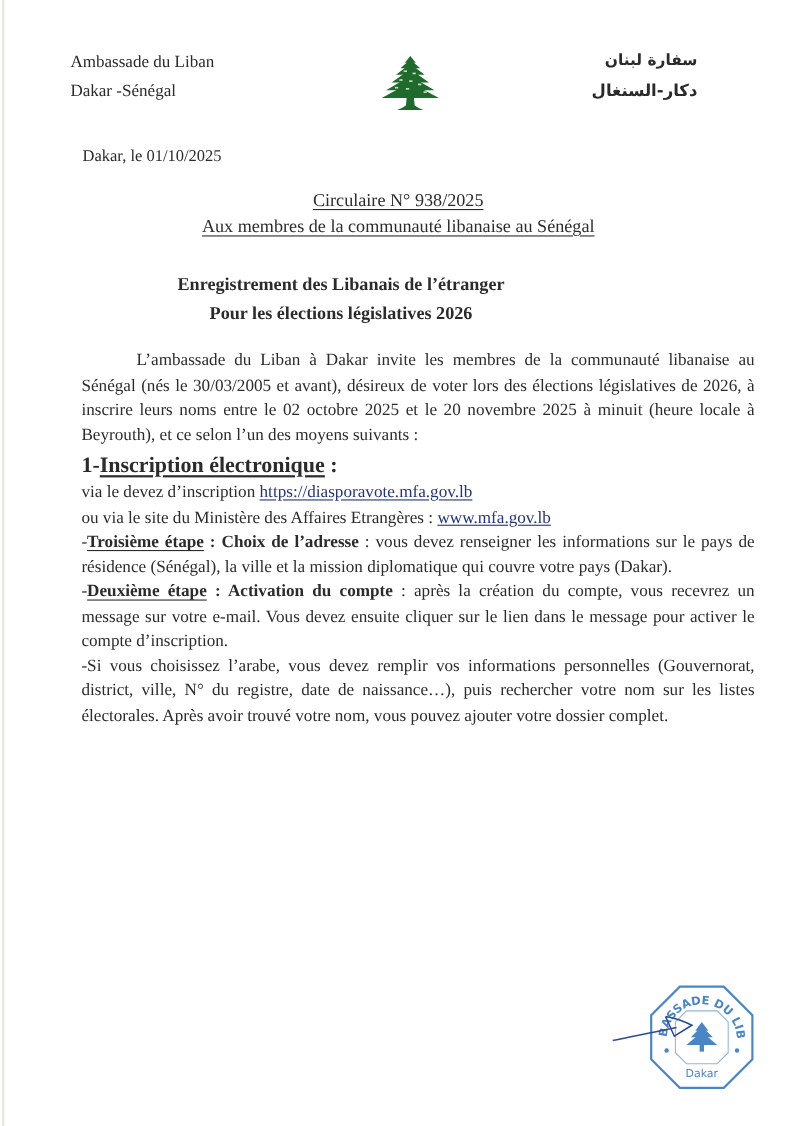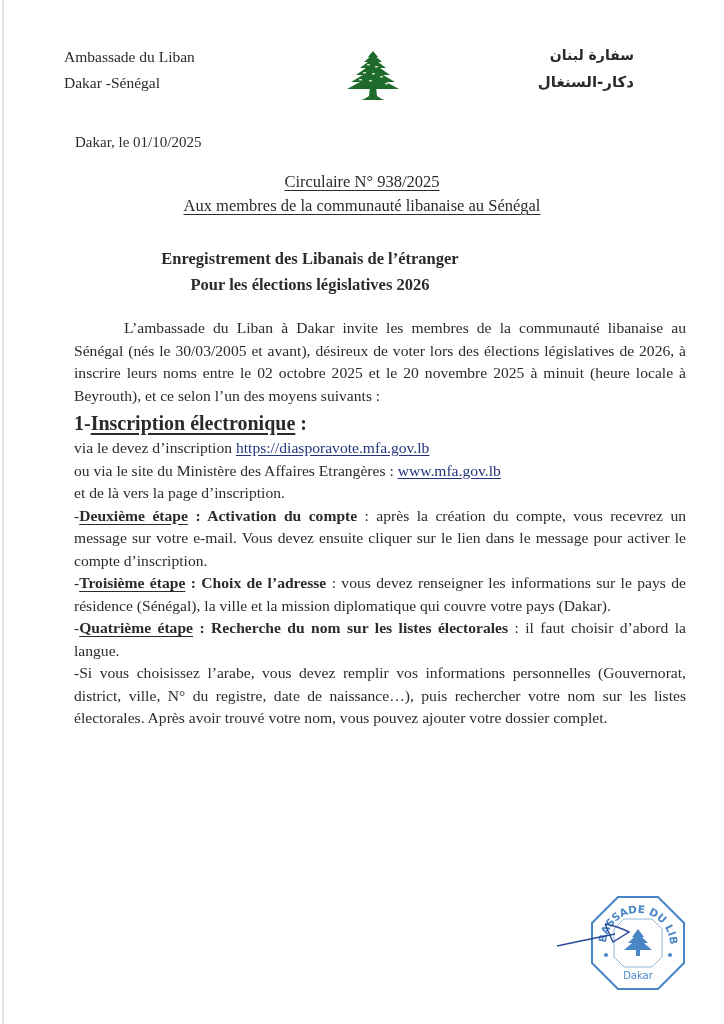--- a/index.html
+++ b/index.html
@@ -189,28 +189,26 @@
   <div>Pour les élections législatives 2026</div>
 </div>
 
 <div class="body-text">
   <p class="indent">L’ambassade du Liban à Dakar invite les membres de la communauté libanaise au Sénégal (nés le 30/03/2005 et avant), désireux de voter lors des élections législatives de 2026, à inscrire leurs noms entre le 02 octobre 2025 et le 20 novembre 2025 à minuit (heure locale à Beyrouth), et ce selon l’un des moyens suivants :</p>
 
   <p class="section-heading"><span>1-</span><span class="ul">Inscription électronique</span><span> :</span></p>
 
   <p><span>via le devez d’inscription </span><a class="link">https://diasporavote.mfa.gov.lb</a></p>
   <p><span>ou via le site du Ministère des Affaires Etrangères : </span><a class="link">www.mfa.gov.lb</a></p>
-  <p>et de là vers la page d’inscription.</p>
-
+
+
+  <p><span>-</span><span class="step-label">Troisième étape</span><span class="step-title"> : </span><span class="step-title">Choix de l’adresse</span><span> : vous devez renseigner les informations sur le pays de résidence (Sénégal), la ville et la mission diplomatique qui couvre votre pays (Dakar).</span></p>
 
   <p><span>-</span><span class="step-label">Deuxième étape</span><span class="step-title"> : </span><span class="step-title">Activation du compte</span><span> : après la création du compte, vous recevrez un message sur votre e-mail. Vous devez ensuite cliquer sur le lien dans le message pour activer le compte d’inscription.</span></p>
 
-  <p><span>-</span><span class="step-label">Troisième étape</span><span class="step-title"> : </span><span class="step-title">Choix de l’adresse</span><span> : vous devez renseigner les informations sur le pays de résidence (Sénégal), la ville et la mission diplomatique qui couvre votre pays (Dakar).</span></p>
-
-  <p><span>-</span><span class="step-label">Quatrième étape</span><span class="step-title"> : </span><span class="step-title">Recherche du nom sur les listes électorales</span><span> : il faut choisir d’abord la langue.</span></p>
 
   <p>-Si vous choisissez l’arabe, vous devez remplir vos informations personnelles (Gouvernorat, district, ville, N° du registre, date de naissance…), puis rechercher votre nom sur les listes électorales. Après avoir trouvé votre nom, vous pouvez ajouter votre dossier complet.</p>
 </div>
 
 <svg class="stamp" viewBox="0 0 100 100">
   <defs>
     <path id="stampArcTop" d="M18,52 A32,32 0 0 1 82,52"></path>
     <path id="stampArcBottom" d="M30,70 A26,26 0 0 0 70,70"></path>
   </defs>
   <polygon points="30,4 70,4 96,30 96,70 70,96 30,96 4,70 4,30" fill="none" stroke="#4a86c5" stroke-width="2"></polygon>

